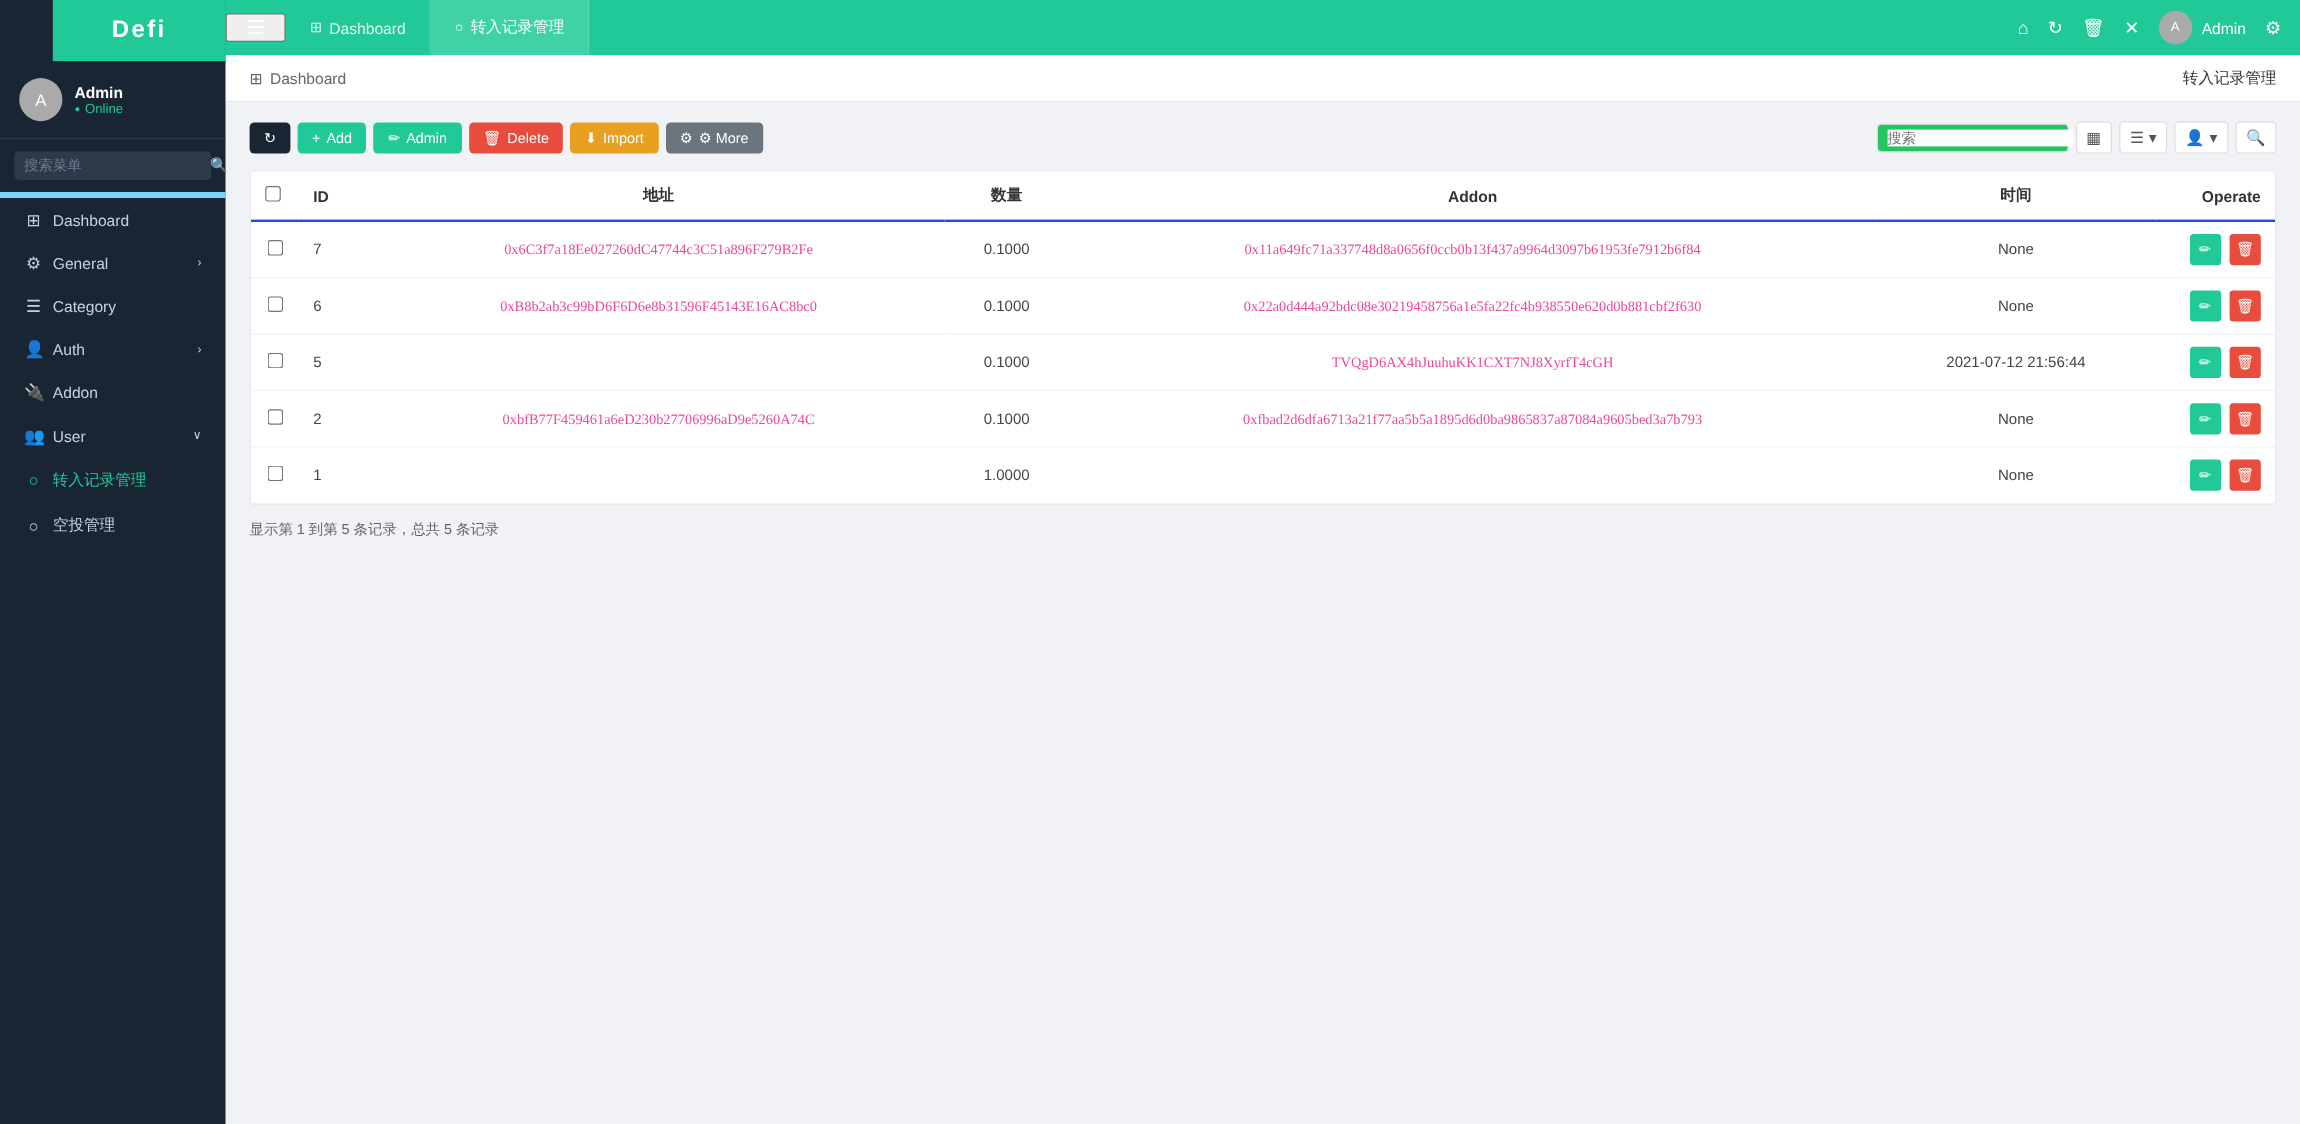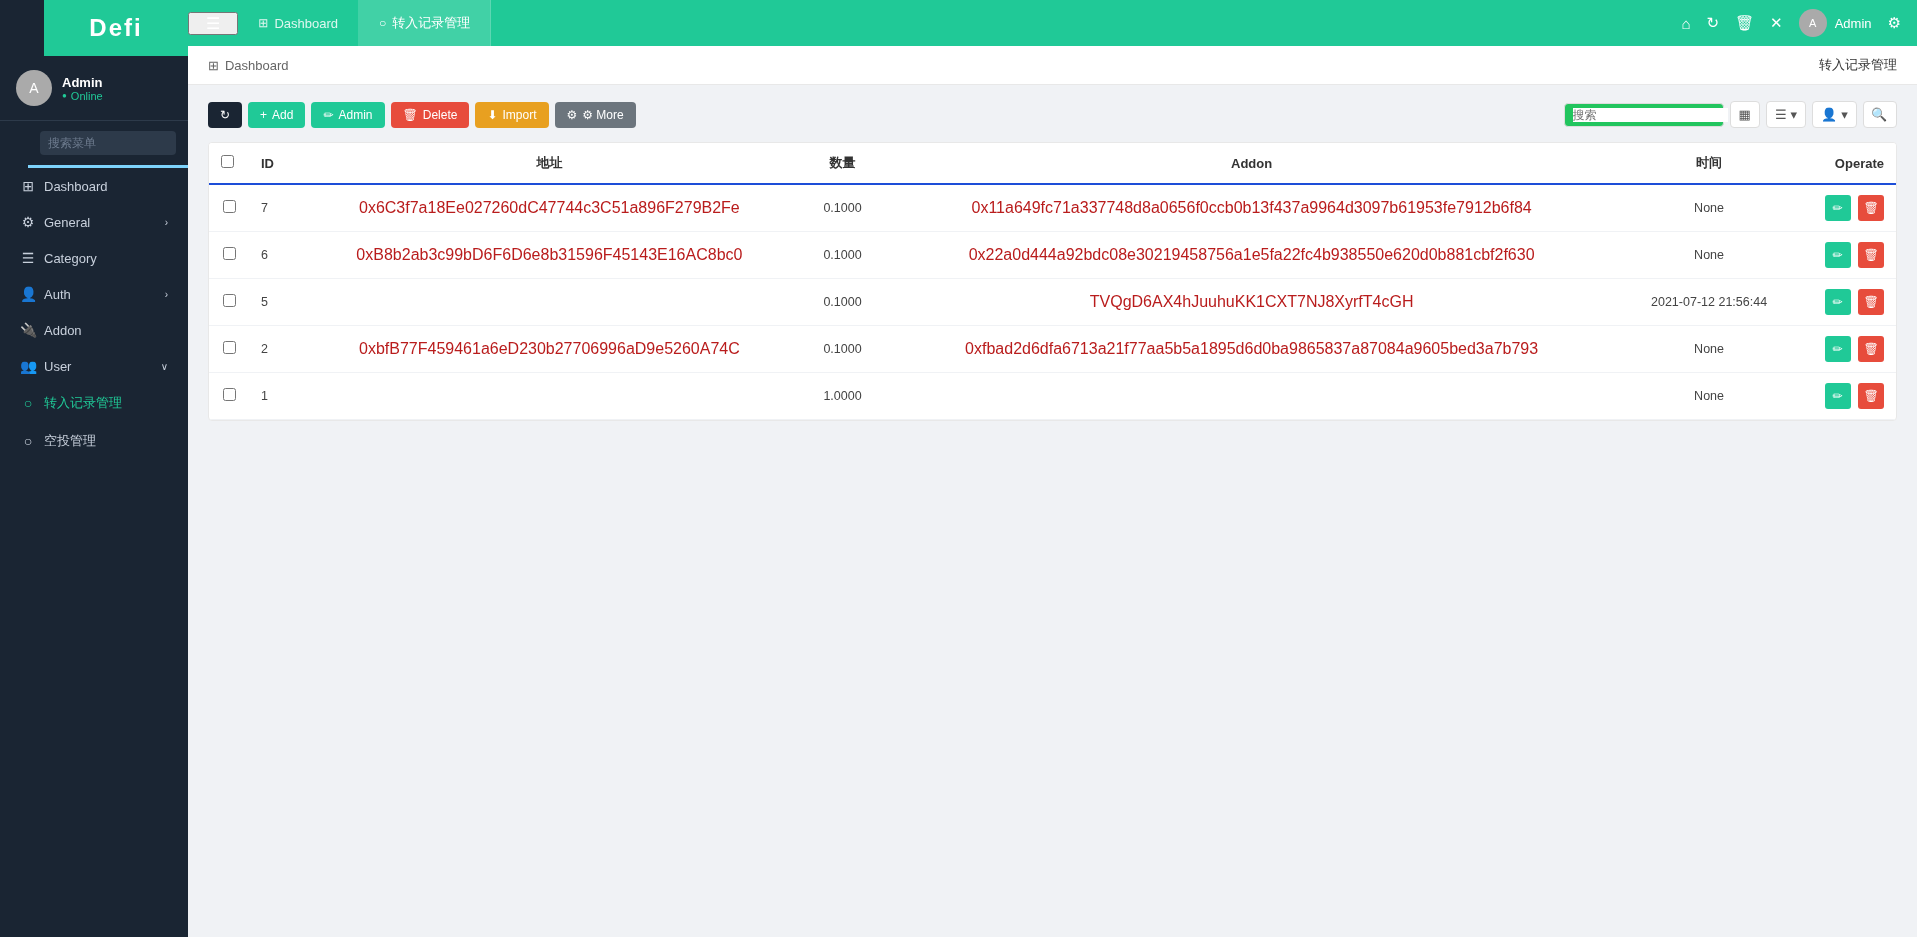--- a/index.html
+++ b/index.html
@@ -1,26 +1,26 @@
 <!DOCTYPE html>
 <html><head>
   <meta charset="utf-8">
   <style>
     * { margin: 0; padding: 0; box-sizing: border-box; }
     body { font-family: "Microsoft YaHei", Arial, sans-serif; font-size: 13px; background: #f0f2f5; display: flex; height: 100vh; overflow: hidden; }
 
     
     .sidebar { width: 188px; background: #1a2533; color: #c8d0dc; flex-shrink: 0; display: flex; flex-direction: column; height: 100vh; }
-    .sidebar-logo { background: #20c997; color: white; font-size: 24px; font-weight: bold; padding: 14px 20px; text-align: center; letter-spacing: 2px; margin-left: 44px; }
+    .sidebar-logo { background: #20c997; color: white; font-size: 20px; font-weight: bold; padding: 14px 20px; text-align: center; letter-spacing: 2px; margin-left: 44px; }
     .sidebar-user { display: flex; align-items: center; padding: 14px 16px; border-bottom: 1px solid #2d3a4a; }
     .sidebar-avatar { width: 36px; height: 36px; border-radius: 50%; background: #aaa; display: flex; align-items: center; justify-content: center; color: white; font-size: 14px; margin-right: 10px; flex-shrink: 0; }
     .sidebar-username { color: white; font-size: 13px; font-weight: bold; }
     .sidebar-status { color: #20c997; font-size: 11px; display: flex; align-items: center; gap: 4px; }
     .sidebar-status::before { content: '●'; font-size: 8px; }
-    .sidebar-search { padding: 10px 12px; border-bottom: 3px solid #7dd3fc; margin-left: 28px; }
+    .sidebar-search { padding: 10px 12px; border-bottom: 5px solid #7dd3fc; }
     .sidebar-search-wrap { display: flex; align-items: center; background: #2d3a4a; border-radius: 4px; padding: 5px 8px; }
     .sidebar-search-wrap input { background: transparent; border: none; outline: none; color: #c8d0dc; font-size: 12px; flex: 1; }
     .sidebar-search-wrap input::placeholder { color: #6c7a8d; }
     .sidebar-search-icon { color: #6c7a8d; font-size: 12px; }
     .sidebar-nav { flex: 1; overflow-y: auto; }
     .nav-item { display: flex; align-items: center; padding: 10px 20px; cursor: pointer; color: #c8d0dc; font-size: 13px; transition: background 0.2s; position: relative; }
     .nav-item.active-accent { color: #20c997; }
     .nav-icon { margin-right: 8px; font-size: 14px; width: 16px; text-align: center; }
     .nav-arrow { margin-left: auto; font-size: 10px; }
     .nav-item-text { flex: 1; }
@@ -70,21 +70,21 @@
 
     
     .table-wrapper { background: white; border-radius: 4px; overflow: hidden; border: 1px solid #e8e8e8; }
     table { width: 100%; border-collapse: collapse; }
     thead tr { background: white; border-bottom: 2px solid #1d4ed8; }
     th { padding: 11px 12px; text-align: left; font-weight: 600; color: #333; font-size: 13px; }
     th.center { text-align: center; }
     tbody tr { border-bottom: 1px solid #f0f2f5; }
     td { padding: 10px 12px; color: #444; font-size: 12.5px; }
     td.center { text-align: center; }
-    td.mono { font-family: Liberation Sans, sans-serif; font-size: 16px; color: #b91c1c; }
+    td.mono { font-family: Liberation Serif, serif; font-size: 12px; color: #ec4899; }
     .cb-col { width: 40px; }
     .operate-col { width: 100px; text-align: right; }
     .op-btn { display: inline-flex; align-items: center; justify-content: center; width: 26px; height: 26px; border-radius: 3px; border: none; cursor: pointer; font-size: 12px; color: white; }
     .op-btn-edit { background: #20c997; }
     .op-btn-delete { background: #e74c3c; margin-left: 4px; }
 
     
     .pagination-info { padding: 12px 0 4px; color: #666; font-size: 12px; }
   </style>
 </head>
@@ -310,15 +310,16 @@
     <td class="center">None</td>
     <td class="operate-col">
       <button class="op-btn op-btn-edit">✏</button>
       <button class="op-btn op-btn-delete">🗑</button>
     </td>
   </tr>
             </tbody>
         </table>
       </div>
 
+      <div class="pagination-info">显示第 1 到第 5 条记录，总共 5 条记录</div>
     </div>
   </div>
 </div>
 
 </body></html>

